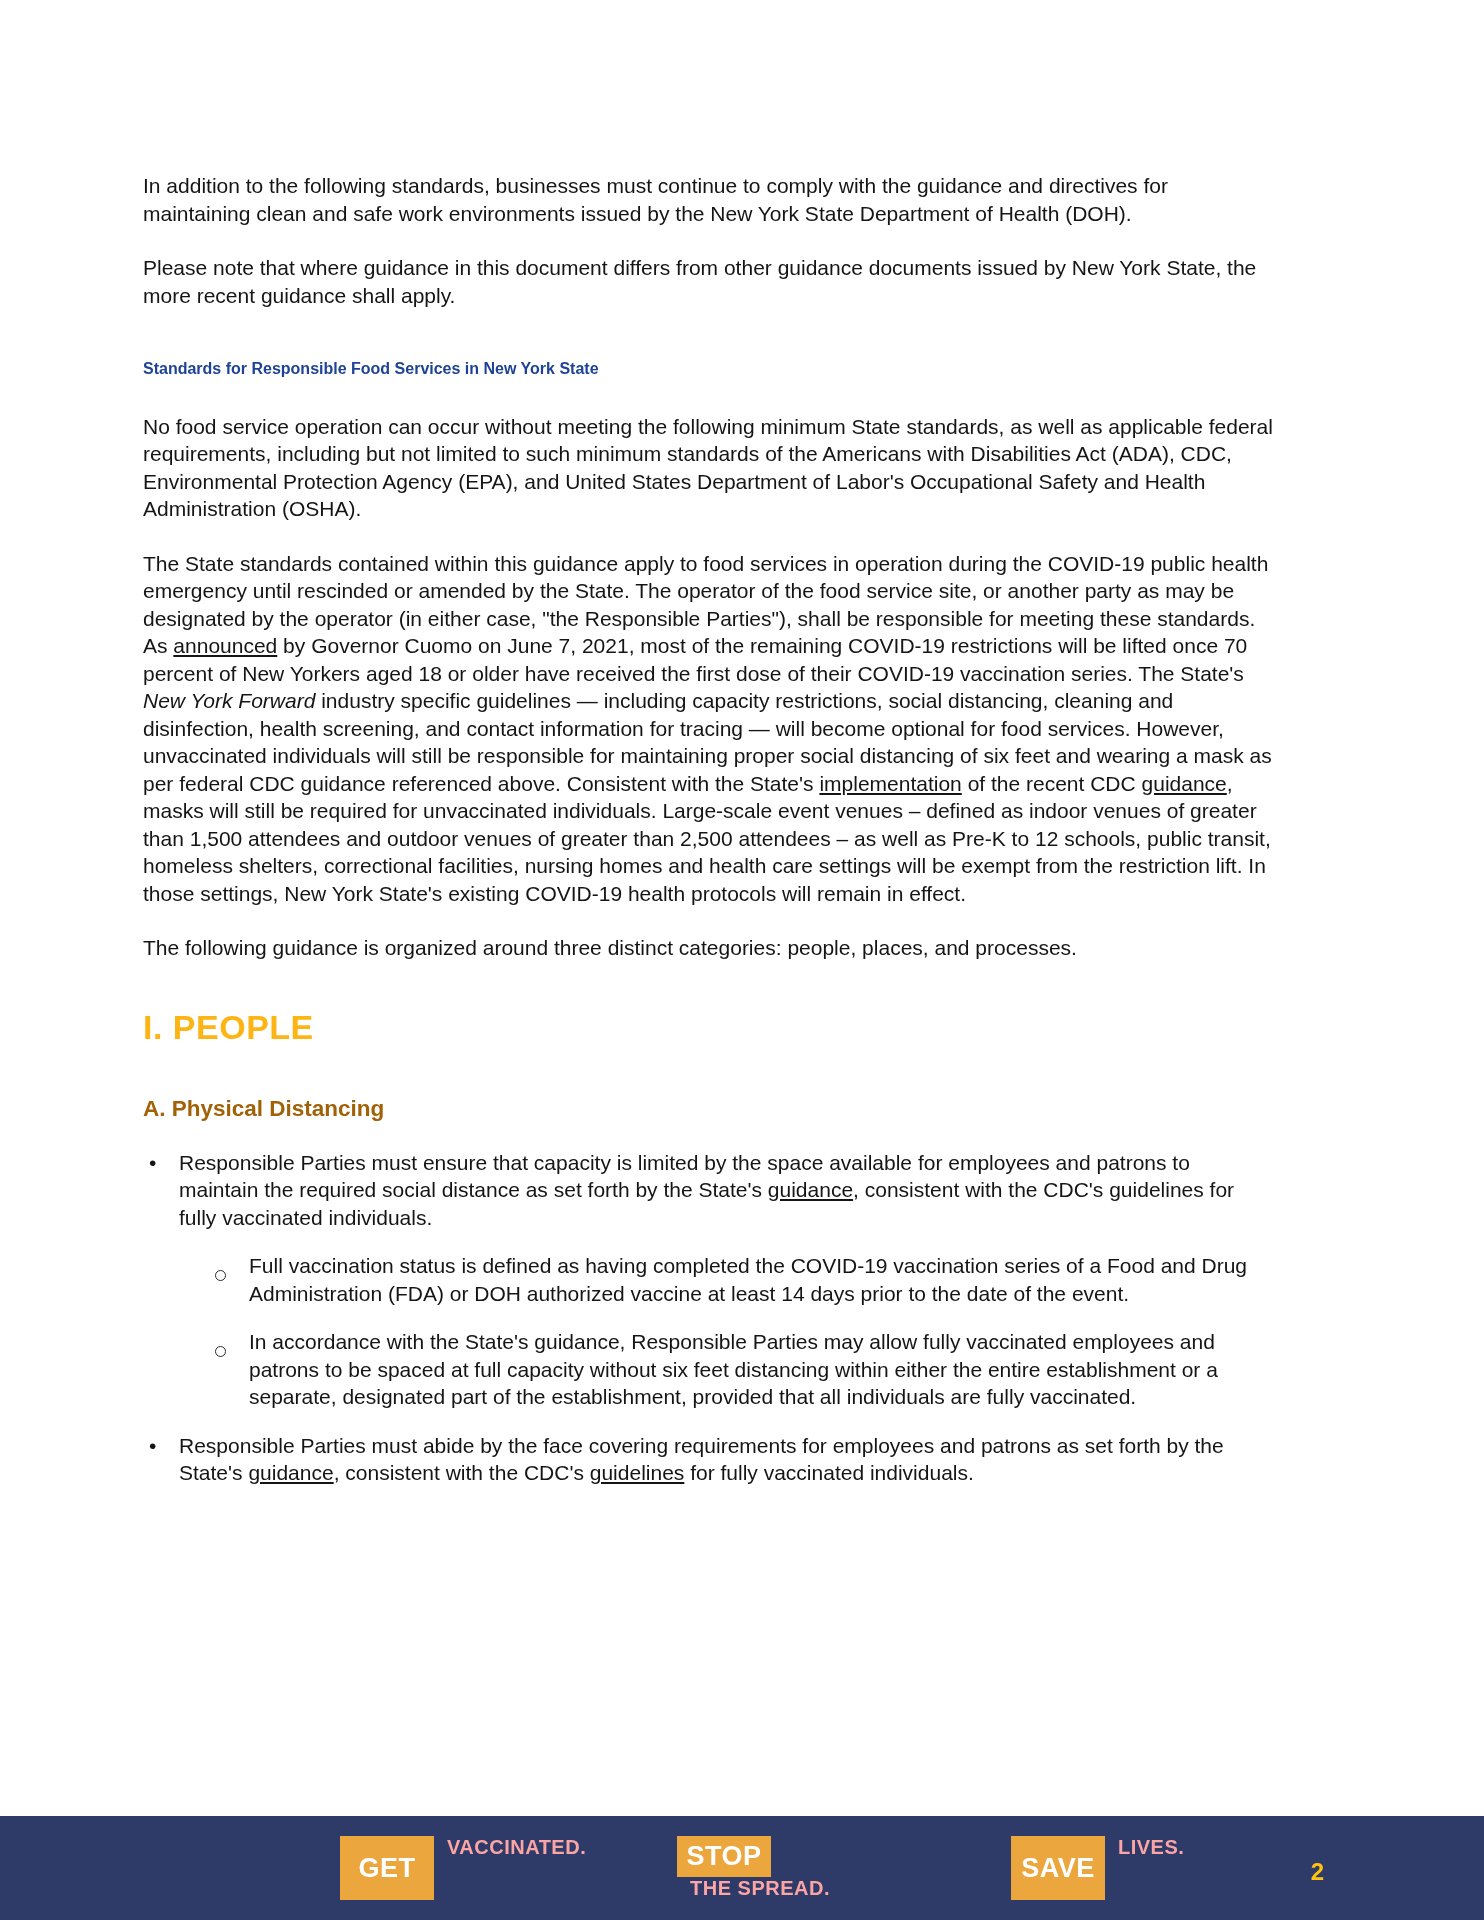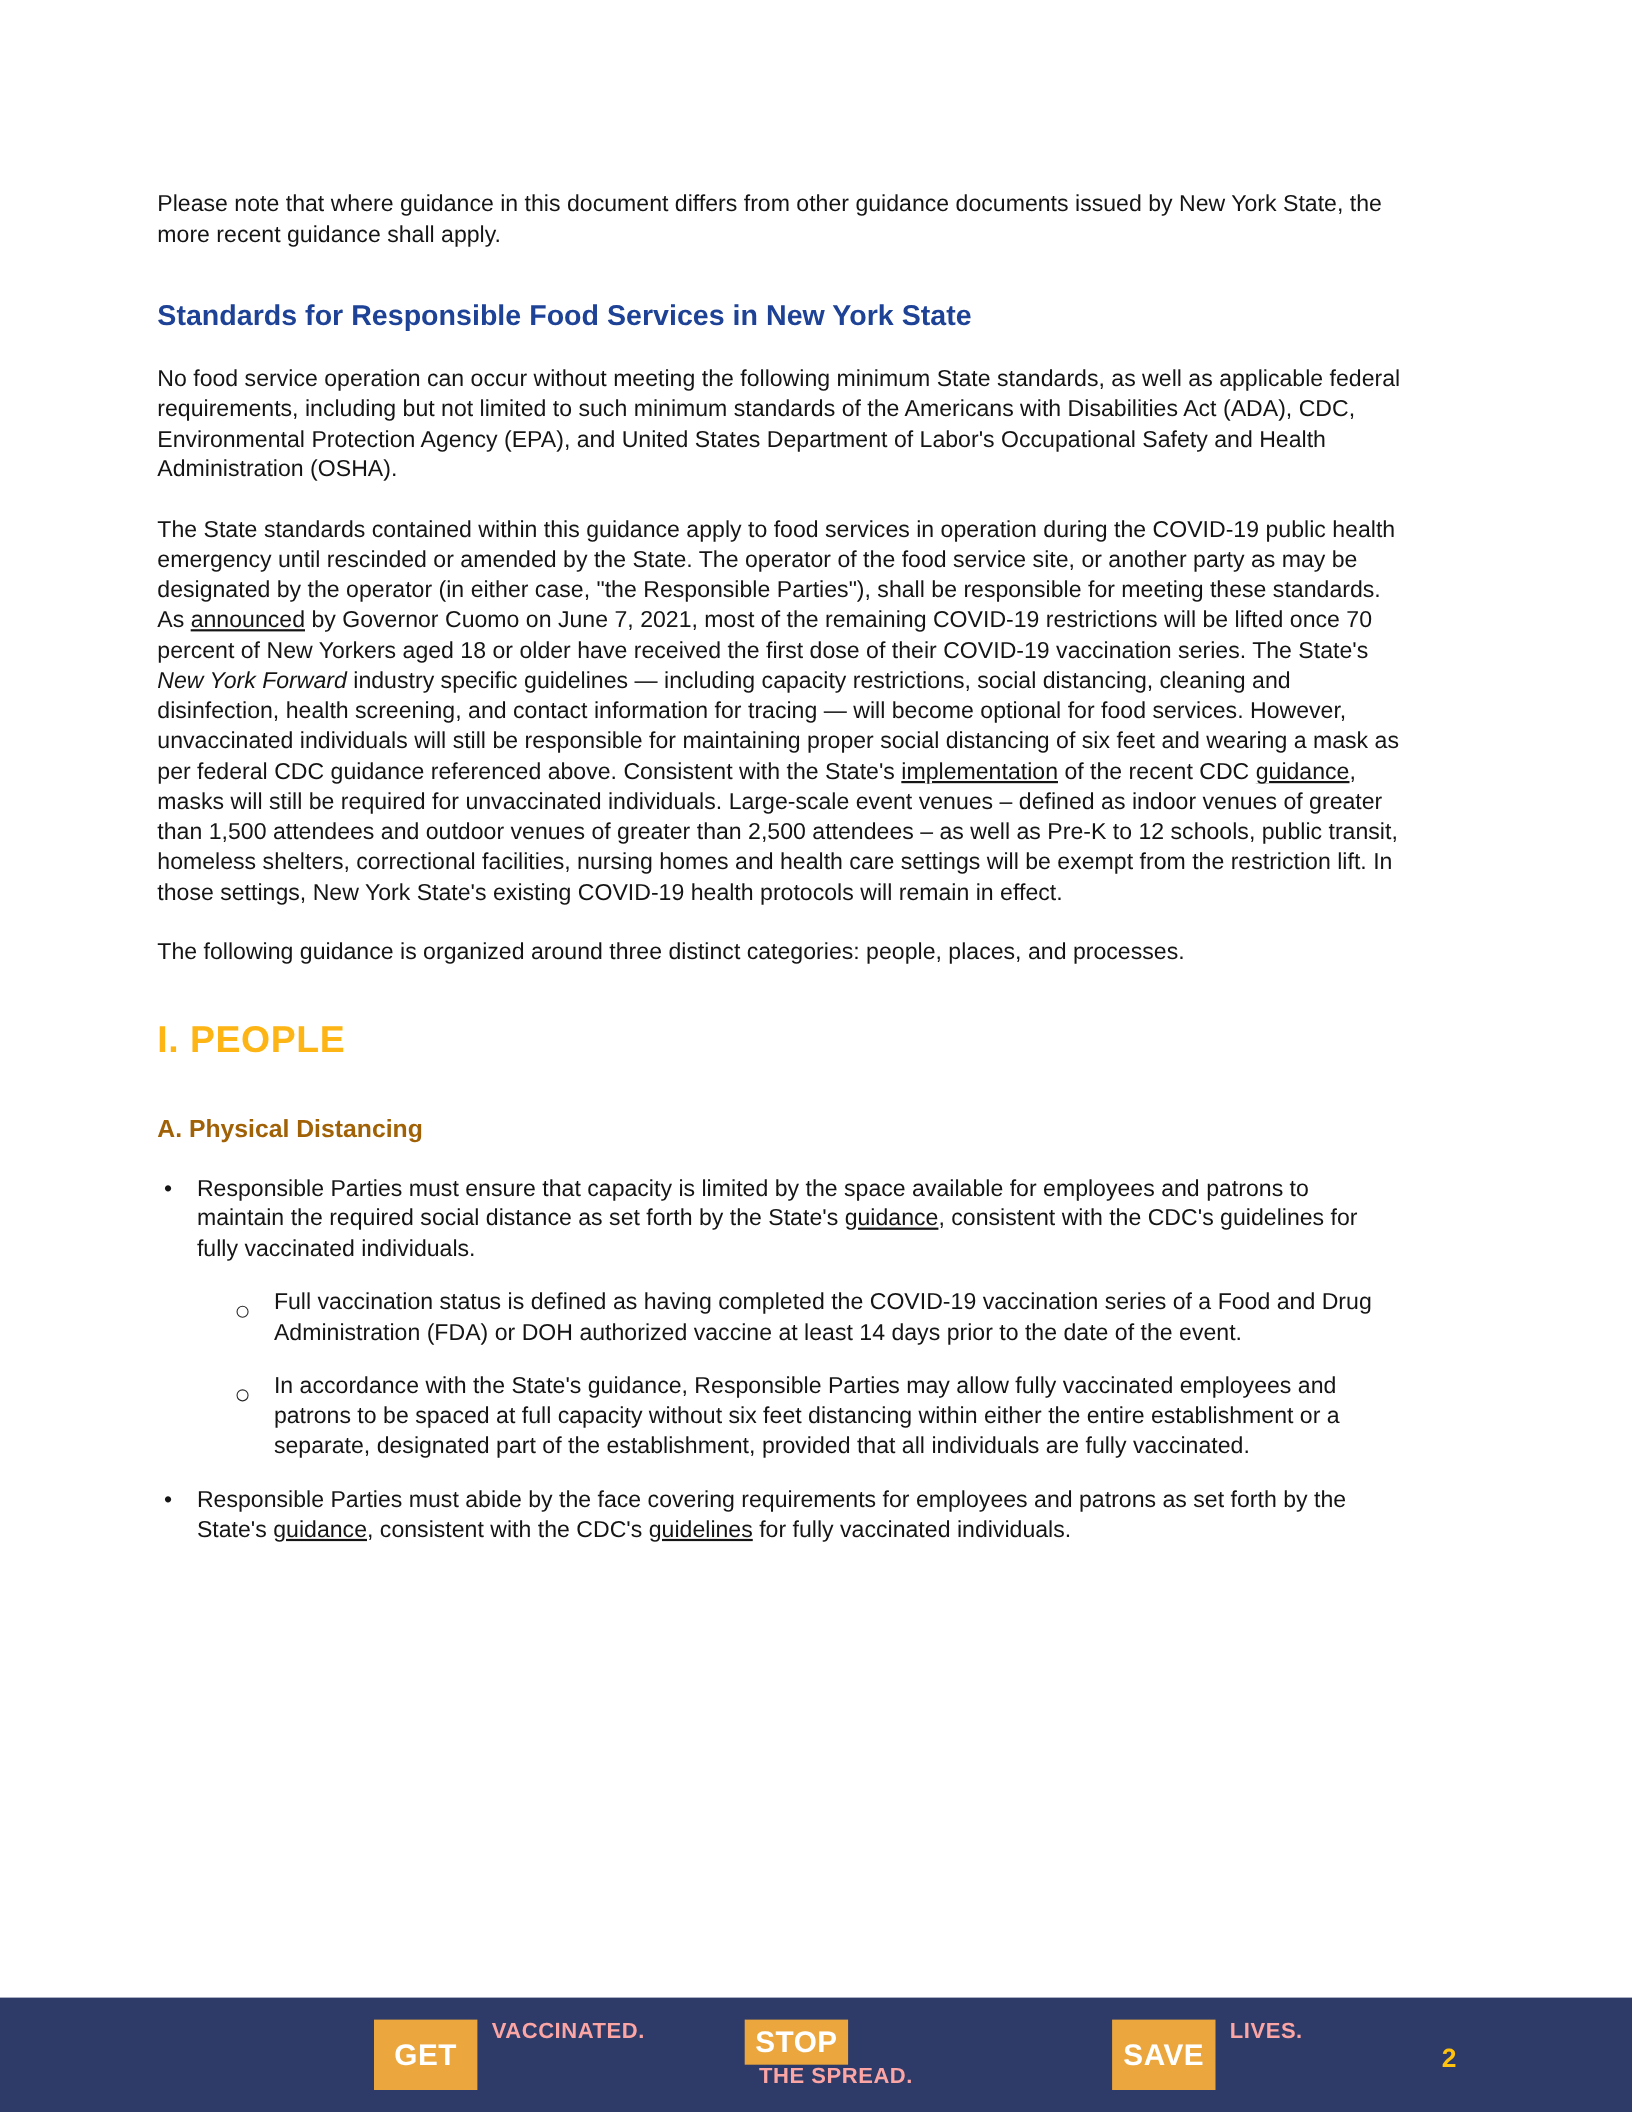--- a/index.html
+++ b/index.html
@@ -1,21 +1,21 @@
 <!DOCTYPE html>
 <html><head>
 <meta charset="utf-8">
 <style>
   html,body{margin:0;padding:0;background:#ffffff;}
   .page{position:relative;width:1484px;height:1920px;background:#ffffff;overflow:hidden;
         font-family:"Liberation Sans","DejaVu Sans",sans-serif;}
   .content{position:absolute;left:143px;top:172px;width:1132px;
            font-size:21px;line-height:27.5px;color:#151515;}
   .content p{margin:0 0 27px 0;}
-  .h-blue{font-size:26px;font-weight:bold;color:#1E4296;margin:46px 0 30px 0;}
+  .h-blue{font-size:16px;font-weight:bold;color:#1E4296;margin:46px 0 30px 0;}
   .h-gold{font-size:34px;font-weight:bold;color:#FDB515;margin:52px 0 0 0;letter-spacing:0.5px;}
   .h-sub{font-size:22.5px;font-weight:bold;color:#a16207;margin:54px 0 26px 0;}
   .seg-link{text-decoration:underline;}
   .seg-italic{font-style:italic;}
   .bullet{display:flex;margin:0 0 21px 0;}
   .bullet .btext{flex:1;}
   .l1{padding-left:6px;}
   .l1 .marker{flex:none;width:30px;}
   .l2{padding-left:72px;}
   .l2 .marker{flex:none;width:34px;padding-top:8px;}
@@ -28,20 +28,21 @@
         background:#EBA73E;color:#ffffff;font-weight:bold;font-size:27px;letter-spacing:0.5px;}
   .flabel{color:#fca5a5;font-weight:bold;font-size:20px;margin-left:13px;letter-spacing:0.5px;}
   .pagenum{position:absolute;right:160px;top:42px;color:#FFC20E;font-weight:bold;font-size:24px;}
 </style>
 </head>
 <body>
 
 <div class="page">
   <div class="content">
 
+    <p>In addition to the following standards, businesses must continue to comply with the guidance and directives for maintaining clean and safe work environments issued by the New York State Department of Health (DOH).</p>
 
     <p>Please note that where guidance in this document differs from other guidance documents issued by New York State, the more recent guidance shall apply.</p>
 
     <h2 class="h-blue">Standards for Responsible Food Services in New York State</h2>
 
     <p>No food service operation can occur without meeting the following minimum State standards, as well as applicable federal requirements, including but not limited to such minimum standards of the Americans with Disabilities Act (ADA), CDC, Environmental Protection Agency (EPA), and United States Department of Labor's Occupational Safety and Health Administration (OSHA).</p>
 
     <p><span>The State standards contained within this guidance apply to food services in operation during the COVID-19 public health emergency until rescinded or amended by the State. The operator of the food service site, or another party as may be designated by the operator (in either case, "the Responsible Parties"), shall be responsible for meeting these standards. As </span><span class="seg-link">announced</span><span> by Governor Cuomo on June 7, 2021, most of the remaining COVID-19 restrictions will be lifted once 70 percent of New Yorkers aged 18 or older have received the first dose of their COVID-19 vaccination series. The State's </span><span class="seg-italic">New York Forward</span><span> industry specific guidelines — including capacity restrictions, social distancing, cleaning and disinfection, health screening, and contact information for tracing — will become optional for food services. However, unvaccinated individuals will still be responsible for maintaining proper social distancing of six feet and wearing a mask as per federal CDC guidance referenced above. Consistent with the State's </span><span class="seg-link">implementation</span><span> of the recent CDC </span><span class="seg-link">guidance</span><span>, masks will still be required for unvaccinated individuals. Large-scale event venues – defined as indoor venues of greater than 1,500 attendees and outdoor venues of greater than 2,500 attendees – as well as Pre-K to 12 schools, public transit, homeless shelters, correctional facilities, nursing homes and health care settings will be exempt from the restriction lift. In those settings, New York State's existing COVID-19 health protocols will remain in effect.</span></p>
 
     <p>The following guidance is organized around three distinct categories: people, places, and processes.</p>

